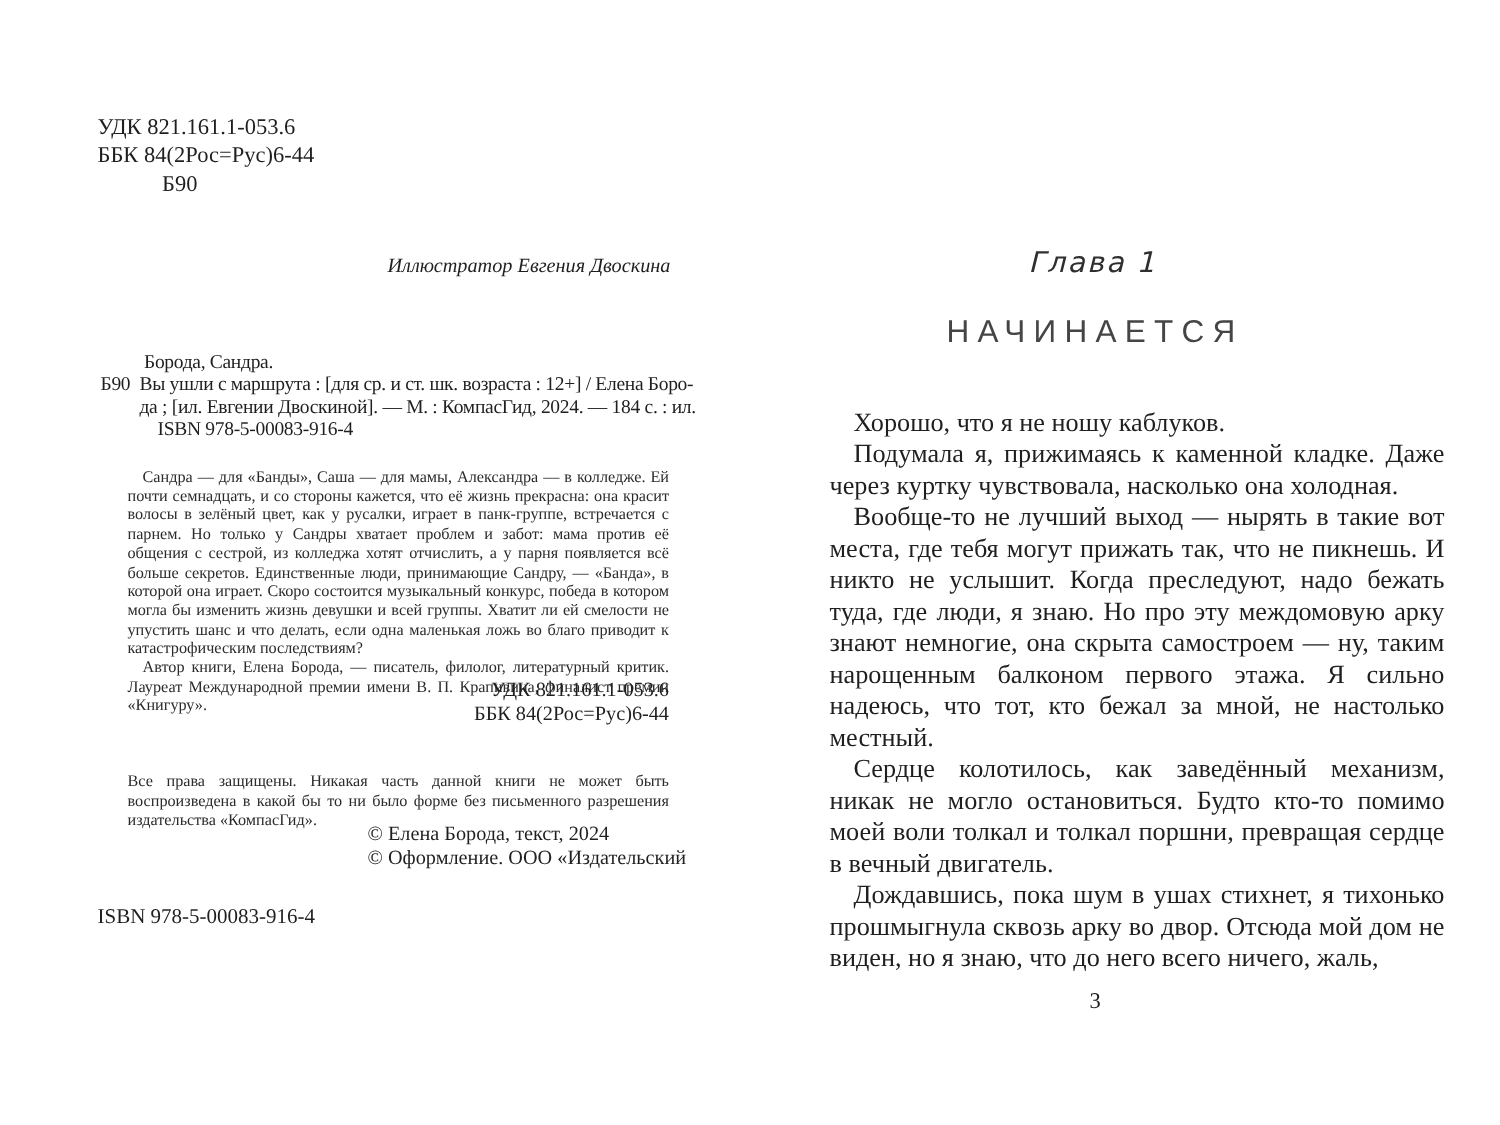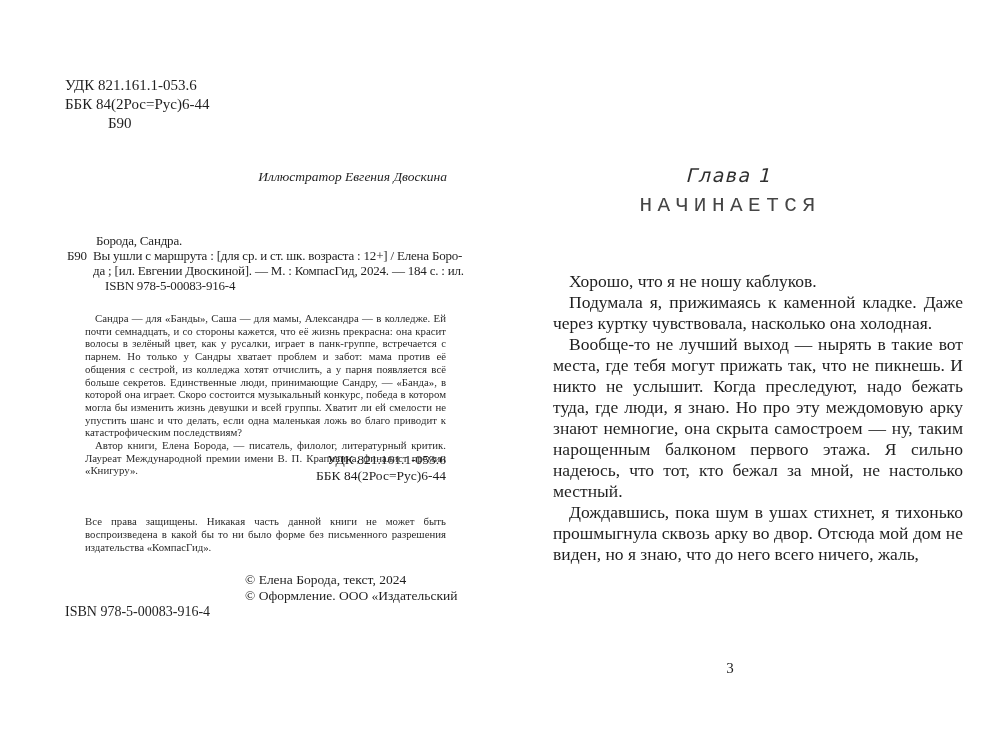--- a/index.html
+++ b/index.html
@@ -25,31 +25,31 @@
   .bib-isbn{margin-left:40px;}
 
   .annot{left:85px;top:312px;width:361px;font-size:10.8px;line-height:12.7px;color:#2b2b2b;}
   .annot .para{margin:0;text-align:justify;text-indent:10px;hyphens:auto;}
 
   .right-codes{left:85px;top:452px;width:361px;text-align:right;font-size:13.5px;line-height:15.5px;}
 
   .rights{left:85px;top:515px;width:361px;font-size:10.8px;line-height:13.2px;color:#2b2b2b;}
   .rights .para{margin:0;text-align:justify;text-indent:0;hyphens:auto;}
 
-  .copyright{left:245px;top:572px;font-size:13.5px;line-height:15.5px;white-space:nowrap;}
+  .copyright{left:245px;top:548px;font-size:13.5px;line-height:15.5px;white-space:nowrap;}
   .isbn-bottom{left:65px;top:604px;font-size:14px;white-space:nowrap;}
 
   
   .chap-head{left:553px;top:164px;width:354px;text-align:center;}
   .chap-label{
     font-family:"DejaVu Sans", sans-serif;font-style:italic;
     font-size:19px;letter-spacing:1.5px;color:#2f2f2f;transform:skewX(-3deg);
   }
   .chap-title{
-    margin-top:8px;font-family:Liberation Mono, monospace;
+    margin-top:24px;font-family:Liberation Sans, sans-serif;
     font-size:21px;letter-spacing:5.5px;color:#454545;font-weight:400;
   }
 
   .body-text{left:553px;top:271px;width:410px;font-size:17.5px;line-height:21px;}
   .body-text .para{margin:0;text-align:justify;text-indent:16px;hyphens:auto;}
 
   .page-num{left:553px;top:660px;width:354px;text-align:center;font-size:15px;}
 </style>
 </head>
 <body>
@@ -100,18 +100,19 @@
 
     <div class="abs chap-head">
       <div class="chap-label">Глава 1</div>
       <div class="chap-title">НАЧИНАЕТСЯ</div>
     </div>
 
     <div class="abs body-text" lang="ru">
         <p class="para">Хорошо, что я не ношу каблуков.</p>
         <p class="para">Подумала я, прижимаясь к каменной кладке. Даже через куртку чувствовала, насколько она холодная.</p>
         <p class="para">Вообще-то не лучший выход — нырять в такие вот места, где тебя могут прижать так, что не пикнешь. И никто не услышит. Когда преследуют, надо бежать туда, где люди, я знаю. Но про эту междомовую арку знают немногие, она скрыта самостроем — ну, таким нарощенным балконом первого этажа. Я сильно надеюсь, что тот, кто бежал за мной, не настолько местный.</p>
+        <p class="para">Сердце колотилось, как заведённый механизм, никак не могло остановиться. Будто кто-то помимо моей воли толкал и толкал поршни, превращая сердце в вечный двигатель.</p>
         <p class="para">Дождавшись, пока шум в ушах стихнет, я тихонько прошмыгнула сквозь арку во двор. Отсюда мой дом не виден, но я знаю, что до него всего ничего, жаль,</p>
       </div>
 
     <div class="abs page-num">3</div>
   </section>
 </div>
 
 </body></html>

